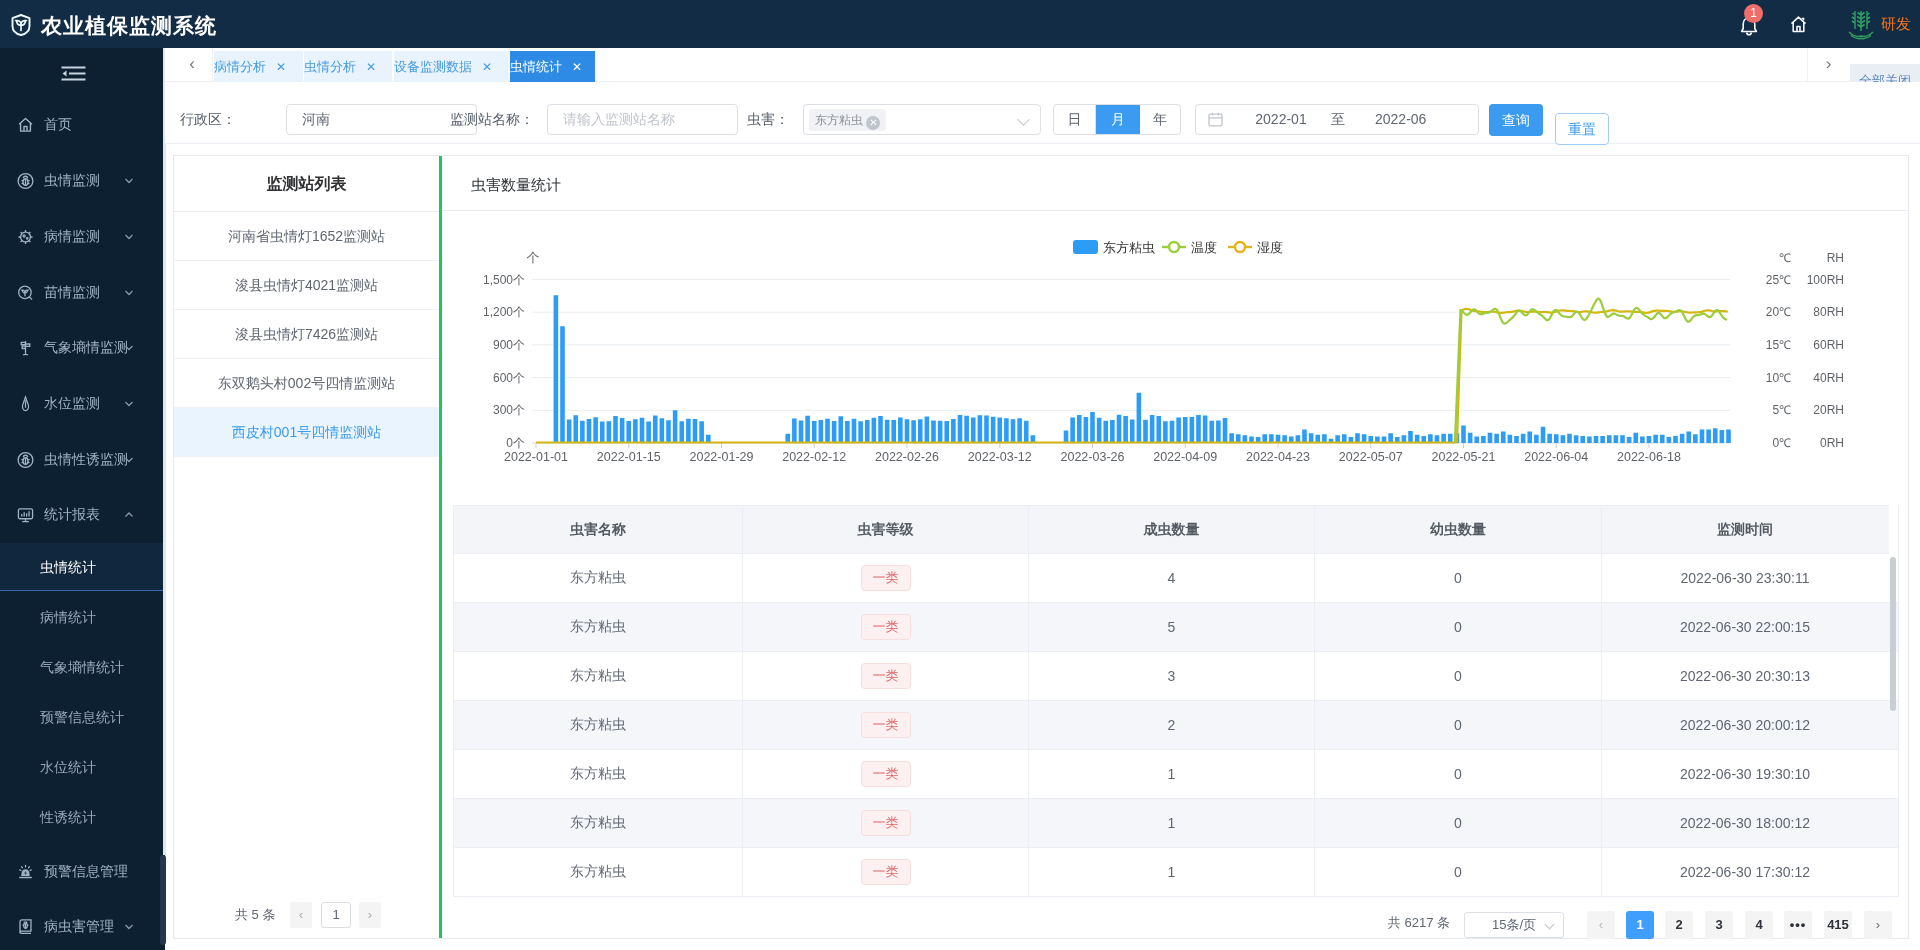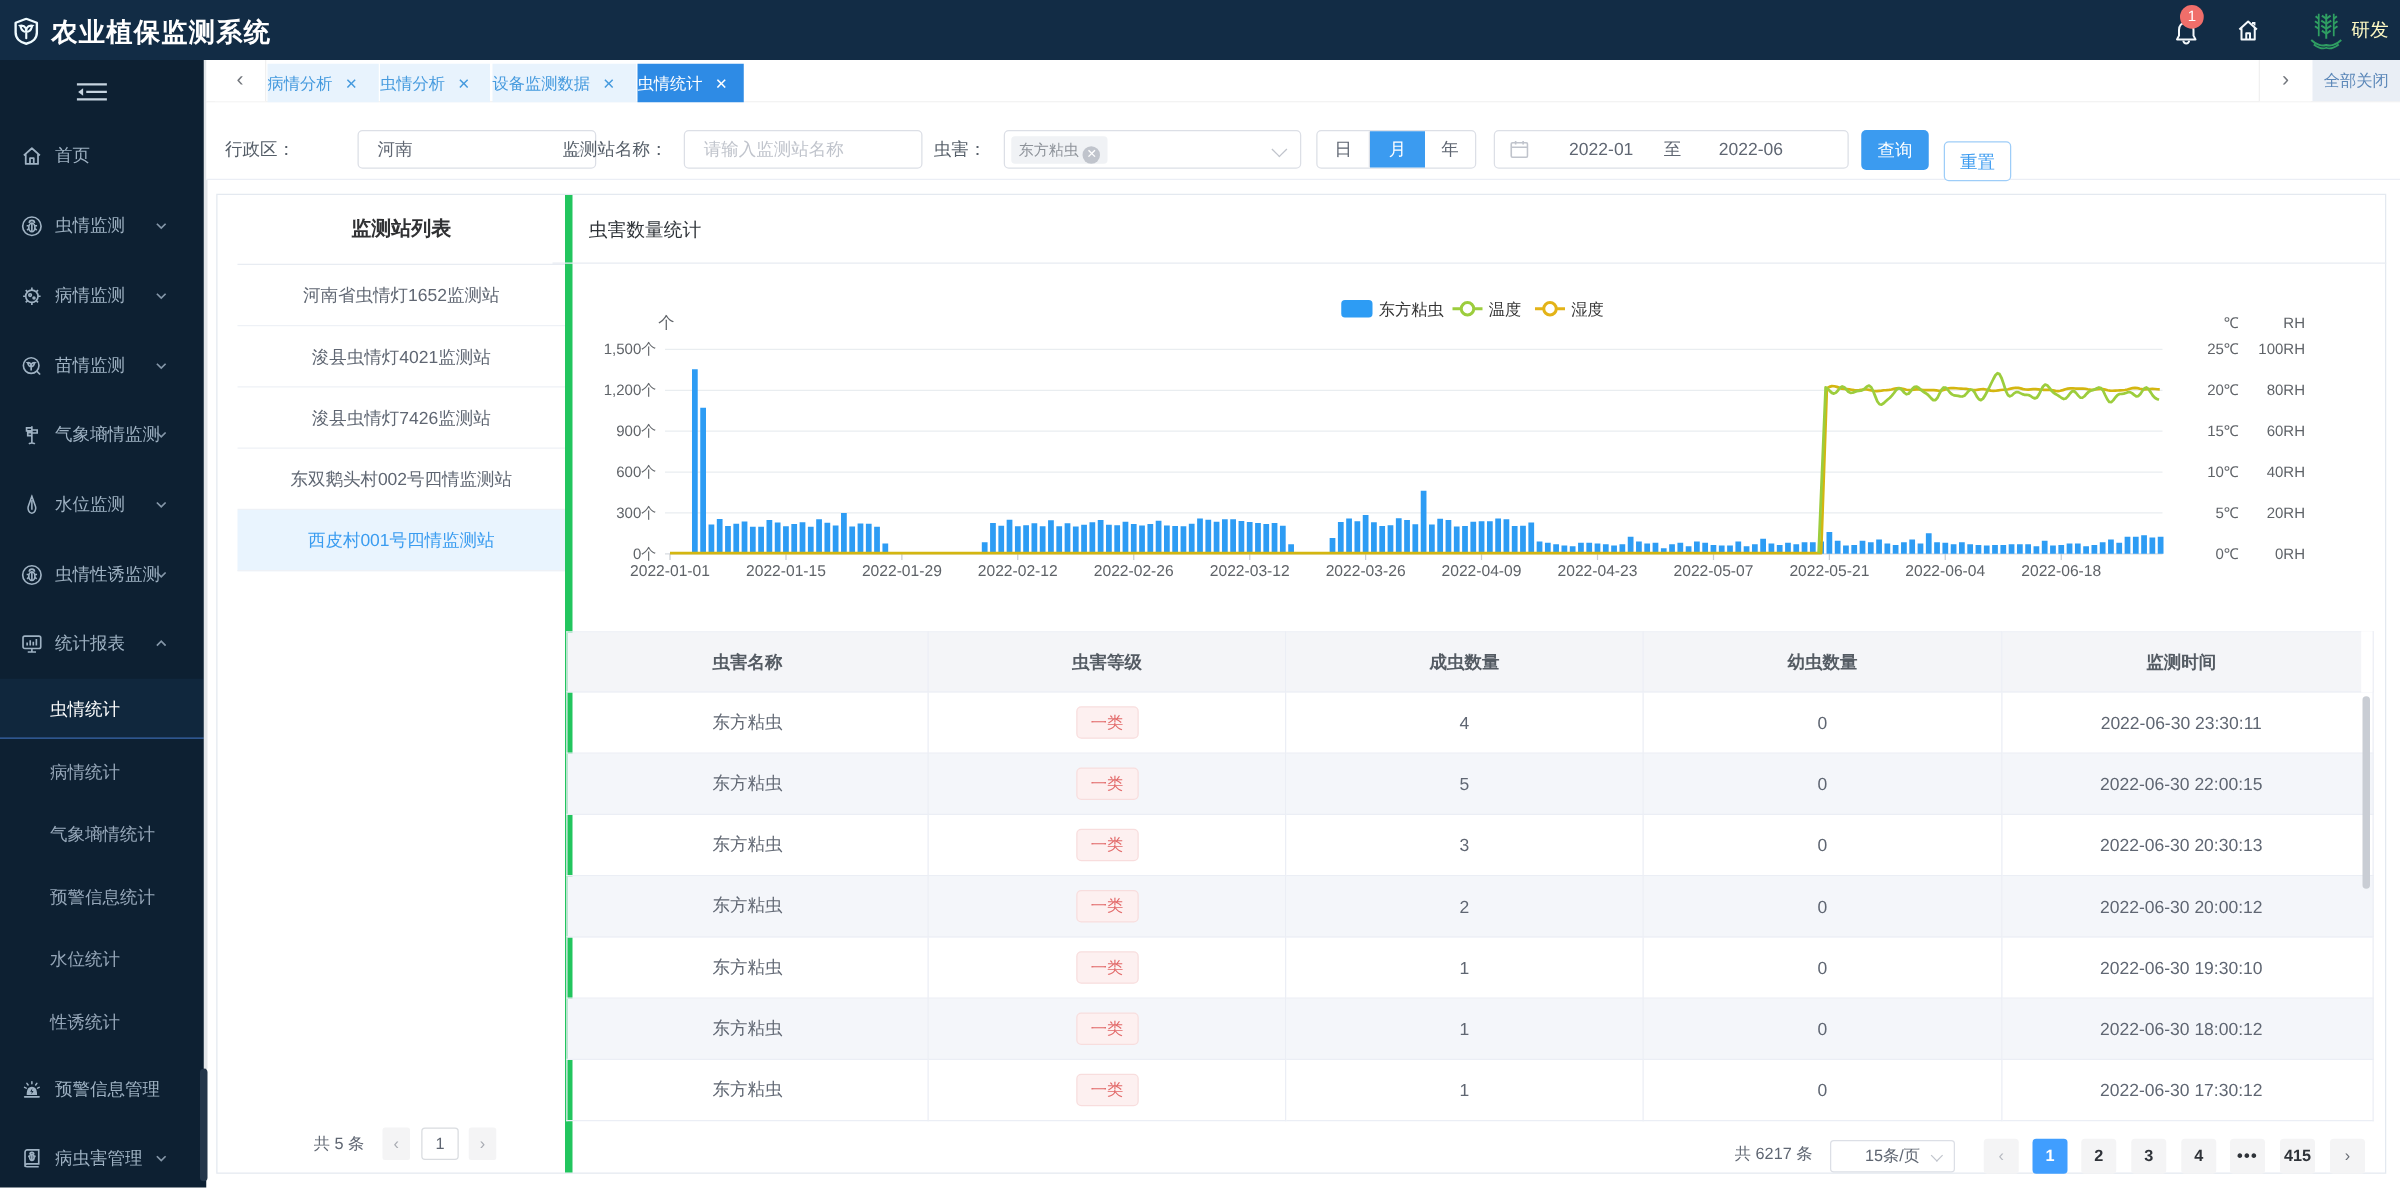--- a/index.html
+++ b/index.html
@@ -16,21 +16,21 @@
 .mi .chev{position:absolute;right:31px;top:50%;transform:translateY(-50%);width:10px;height:10px;}
 .smi{position:absolute;left:0;width:163px;height:49px;color:#97a8ba;font-size:14px;line-height:49px;padding-left:40px;}
 #tabbar{position:absolute;left:165px;top:48px;width:1755px;height:34px;background:#fff;border-bottom:1px solid #f0f0f0;}
 .tab{position:absolute;top:3px;height:31px;line-height:31px;font-size:13px;text-align:left;background:#e8f3fd;color:#459ade;}
 .tab .x{margin-left:10px;font-size:12px;}
 #filter{position:absolute;left:165px;top:82px;width:1755px;height:62px;background:#fff;border-bottom:1px solid #ebeef5;}
 .flabel{position:absolute;top:22px;height:31px;line-height:31px;font-size:14px;color:#555e68;}
 .fbox{position:absolute;top:22px;height:31px;background:#fff;border:1px solid #dcdfe6;border-radius:4px;}
 .chevdown{display:inline-block;width:9px;height:9px;border-right:1.6px solid #c0c4cc;border-bottom:1.6px solid #c0c4cc;transform:rotate(45deg);}
 #card{position:absolute;left:173px;top:155px;width:1736px;height:784px;background:#fff;border:1px solid #e4e9f0;}
-#stationcol{position:absolute;left:16px;top:0;width:268px;height:782px;border-right:6px solid #22c55e;}
+#stationcol{position:absolute;left:0;top:0;width:268px;height:782px;border-right:3px solid #22c55e;}
 #stationhead{height:56px;line-height:56px;text-align:center;font-size:16px;font-weight:bold;color:#303133;border-bottom:1px solid #e8ecf2;}
 .sitem{height:49px;line-height:49px;text-align:center;font-size:14px;color:#5f6672;border-bottom:1px solid #eef1f6;}
 .sitem.on{background:#e9f4fe;color:#3a9cf0;}
 #charttitle{position:absolute;left:268px;top:0;width:1467px;height:55px;border-bottom:1px solid #e8ecf2;line-height:57px;font-size:15px;color:#2e3338;padding-left:29px;}
 #chartbox{position:absolute;left:268px;top:56px;width:1467px;height:264px;}
 #tablebox{position:absolute;left:279px;top:349px;width:1446px;}
 table{border-collapse:collapse;width:1445px;table-layout:fixed;font-size:14px;color:#5f6672;}
 th{height:48px;background:#f4f5f8;font-weight:bold;color:#545b63;border:1px solid #ebeef5;border-top:1px solid #ebeef5;}
 td{height:49px;text-align:center;border:1px solid #ebeef5;border-top:none;}
 td:last-child,th:last-child{padding-right:10px;}
@@ -57,21 +57,21 @@
     </svg>
   <svg class="abs" style="left:1846px;top:9px" width="30" height="32" viewBox="0 0 30 32">
       <g stroke="#2f9e62" stroke-width="1.6" fill="none">
         <path d="M15 2 V22"></path>
         <path d="M15 6 L11.5 3.5 M15 6 L18.5 3.5 M15 10 L11 7.5 M15 10 L19 7.5 M15 14 L11 11.5 M15 14 L19 11.5 M15 18 L11.5 15.5 M15 18 L18.5 15.5"></path>
         <path d="M9 2 V20 M21 2 V20" stroke-width="1.4"></path>
         <path d="M9 6 L6.5 4 M9 10 L6 8 M9 14 L6 12 M21 6 L23.5 4 M21 10 L24 8 M21 14 L24 12"></path>
         <path d="M3 23 C7 27 12 28 15 27 C18 28 23 27 27 23 M5 26.5 C9 29.5 13 30 15 29.2 C17 30 21 29.5 25 26.5" stroke-width="1.5"></path>
       </g>
     </svg>
-  <div class="abs" style="left:1881px;top:15px;color:#fef9c3;font-size:15px;">研发</div>
+  <div class="abs" style="left:1881px;top:15px;color:#f97316;font-size:15px;">研发</div>
 </div>
 <div id="sidebar">
   <svg class="abs" style="left:61px;top:18px" width="25" height="15" viewBox="0 0 25 15">
       <g stroke="#c6d4e0" stroke-width="1.8" fill="none">
         <path d="M0.5 1.5 H24.5 M8 7.5 H24.5 M0.5 13.5 H24.5"></path>
         <path d="M5.5 4.5 L1.5 7.5 L5.5 10.5" fill="#c6d4e0" stroke="none"></path>
       </g>
     </svg>
   <div class="mi" style="top:52px">
     <svg class="ico" viewBox="0 0 18 18">
@@ -198,21 +198,21 @@
   <div class="abs" style="left:163px;top:0;width:2.5px;height:807px;background:#e3e6e9;"></div>
   <div class="abs" style="left:159.5px;top:807px;width:6px;height:90px;background:#24364a;border-radius:3px;"></div>
 </div>
 <div id="tabbar">
   <div class="abs" style="left:7px;top:0;width:41px;height:33px;background:#fff;border-right:1px solid #f0f0f0;text-align:center;line-height:32px;color:#73777d;font-size:17px;">‹</div>
   <div class="tab" style="left:49px;width:89px;">病情分析<span class="x">✕</span></div>
   <div class="tab" style="left:139px;width:88px;">虫情分析<span class="x">✕</span></div>
   <div class="tab" style="left:229px;width:115px;">设备监测数据<span class="x">✕</span></div>
   <div class="tab" style="left:345px;width:85px;background:#2e8be5;color:#fff;">虫情统计<span class="x">✕</span></div>
   <div class="abs" style="left:1642px;top:0;width:42px;height:33px;background:#fff;border-left:1px solid #f0f0f0;text-align:center;line-height:32px;color:#73777d;font-size:17px;">›</div>
-  <div class="abs" style="left:1685px;top:0;width:70px;height:33px;background:#e9eef5;text-align:center;line-height:33px;color:#5b87b8;font-size:13px;">全部关闭</div>
+  <div class="abs" style="left:1685px;top:16px;width:70px;height:33px;background:#e9eef5;text-align:center;line-height:33px;color:#5b87b8;font-size:13px;">全部关闭</div>
 </div>
 <div id="filter">
   <div class="flabel" style="left:15px;">行政区：</div>
   <div class="fbox" style="left:84px;width:191px;color:#5f6672;font-size:14px;line-height:29px;padding-left:15px;margin-left:37px;">河南<span class="chevdown" style="position:absolute;right:12px;top:10px;transform:rotate(45deg);"></span></div>
   <div class="flabel" style="left:285px;">监测站名称：</div>
   <div class="fbox" style="left:382px;width:191px;color:#c0c4cc;font-size:14px;line-height:29px;padding-left:15px;">请输入监测站名称</div>
   <div class="flabel" style="left:582px;">虫害：</div>
   <div class="fbox" style="left:638px;width:238px;">
     <div class="abs" style="left:5px;top:3.5px;height:22px;background:#f0f2f5;border-radius:3px;color:#8d9299;font-size:12px;line-height:22px;padding:0 6px;">东方粘虫 <span style="display:inline-block;width:14px;height:14px;background:#c0c4cc;border-radius:50%;color:#fff;font-size:10px;line-height:14px;text-align:center;vertical-align:-2px;">✕</span></div>
     <span class="chevdown" style="position:absolute;right:12px;top:10px;"></span>

